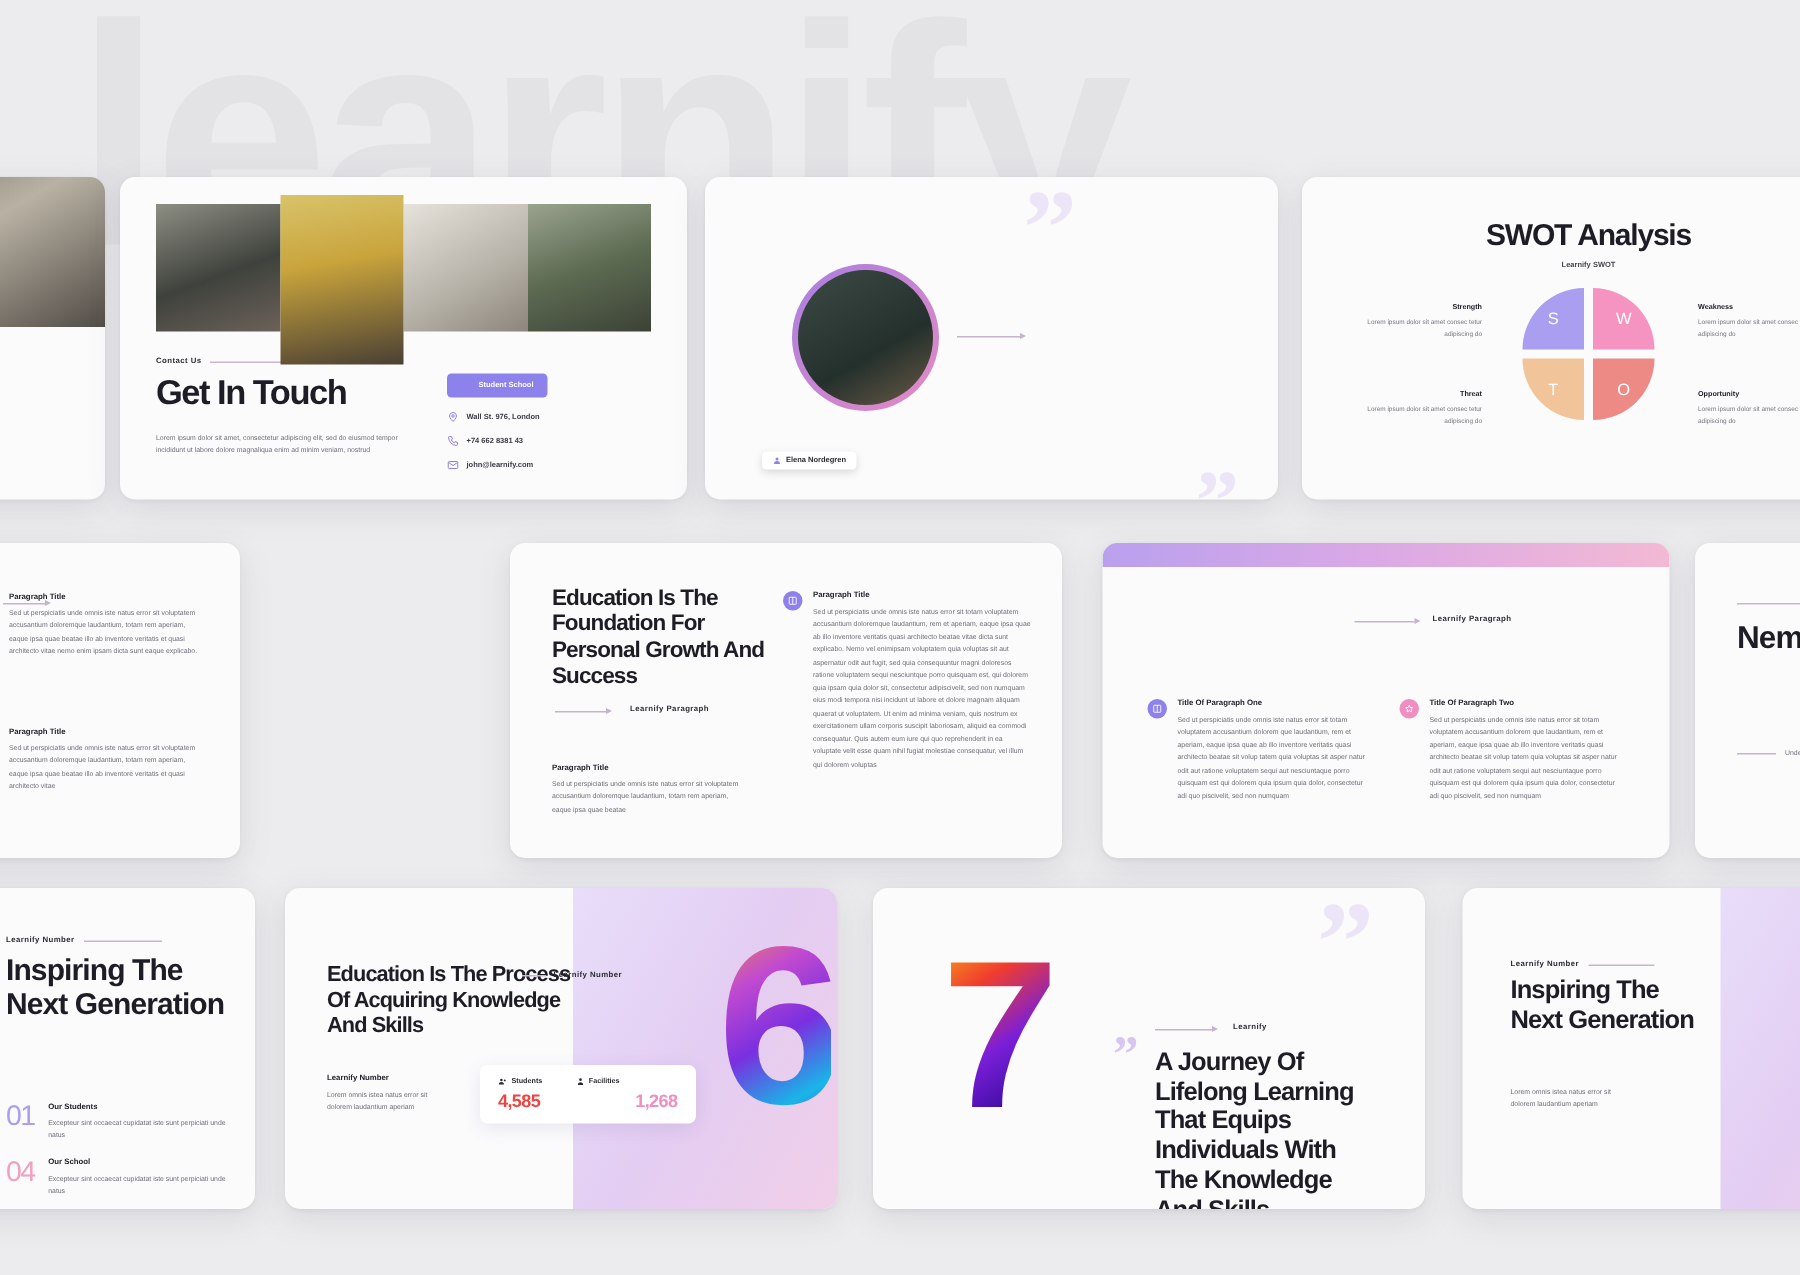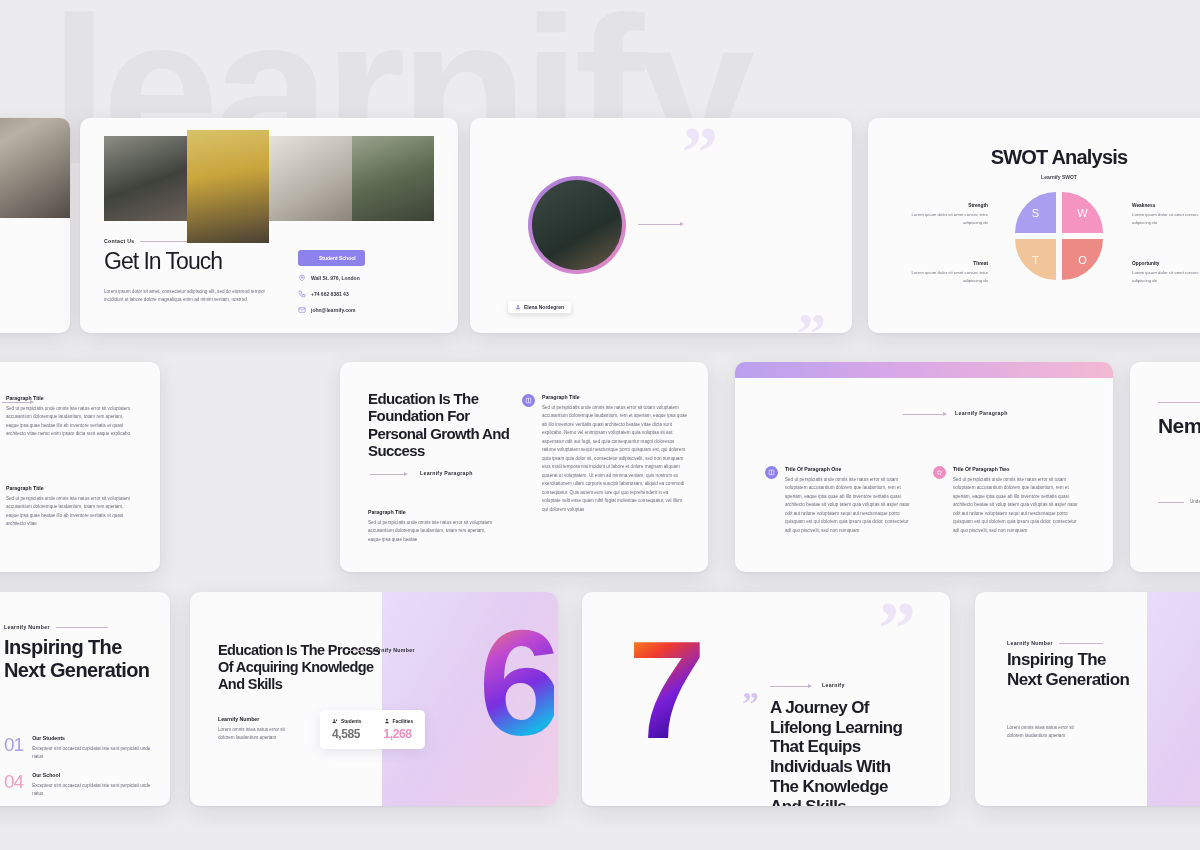--- a/index.html
+++ b/index.html
@@ -41,21 +41,21 @@
   .photostrip { position:absolute; left:24px; top:18px; width:330px; height:85px; display:flex; }
   .photostrip .p { flex:1; }
   .p1 { background:linear-gradient(160deg,#8d8f84,#3f423c 55%,#6b625a); }
   .p2 { background:linear-gradient(170deg,#d9c36a,#c9a43c 40%,#4a4034);
         margin-top:-6px; margin-bottom:-22px; z-index:2; }
   .p3 { background:linear-gradient(150deg,#e6e3dc,#b5b0a6 60%,#8b857b); }
   .p4 { background:linear-gradient(160deg,#9aa38e,#5d6b52 50%,#3c4236); }
   #s-contact .cu { position:absolute; left:24px; top:120px; display:flex; align-items:center; gap:6px; }
   #s-contact .cu .thin-line { width:62px; }
   #s-contact h1 { position:absolute; left:24px; top:130px; font-size:23px;
-    font-weight:400; letter-spacing:-1px; color:#1d1d26; }
+    font-weight:700; letter-spacing:-1px; color:#1d1d26; }
   #s-contact .body { position:absolute; left:24px; top:170px; width:168px; }
   #s-contact .rt { position:absolute; left:218px; top:130px; }
   .badge { display:inline-flex; align-items:center; gap:4px; background:#8d82ec;
     color:#fff; font-size:5px; font-weight:700; padding:4px 9px; border-radius:3px; }
   .cline { display:flex; align-items:center; gap:5px; margin-top:8px;
     font-size:5px; color:#3a3a44; font-weight:600; }
   .cicon { width:8px; height:8px; color:#8d82ec; flex:none; }
 
   
   #s-quote { left:470px; top:118px; width:382px; height:215px; }
@@ -109,22 +109,22 @@
   #s-insp2 { left:975px; top:592px; width:330px; height:214px; }
   .numrow { display:flex; gap:9px; margin-top:10px; }
   .bignum { font-size:19px; font-weight:400; letter-spacing:-1px; line-height:1; }
   .n-purple { color:#a99ef0; }
   .n-pink { color:#f0a0c0; }
   .statcard { position:absolute; background:#fff; border-radius:5px; padding:8px 12px;
     display:flex; gap:22px; box-shadow:0 3px 12px rgba(90,70,130,.12); }
   .stat .lbl { display:flex; align-items:center; gap:3px; font-size:4.8px;
     font-weight:700; color:#2b2b33; }
   .stat .val { font-size:12px; font-weight:700; letter-spacing:-.4px; margin-top:3px; }
-  .v-purple { color:#737373; }
-  .v-pink { color:#f08ec1; }
+  .v-purple { color:#ef4444; }
+  .v-pink { color:#f08ec1;margin-left:40px; }
   .shape6 { position:absolute; right:0; top:0; width:176px; height:100%;
     background:linear-gradient(120deg,#e8ddfa,#e3cdf2 50%,#f0cfe8); }
   .six-glyph { position:absolute; right:4px; top:16px; font-size:150px; font-weight:700;
     line-height:1; letter-spacing:-8px;
     background:linear-gradient(150deg,#f0903c 5%,#c24ad0 30%,#7a2fe0 55%,#18b6e8 80%,#7a2fe0);
     -webkit-background-clip:text; background-clip:text; color:transparent; }
   .seven-glyph { position:absolute; left:46px; top:28px; font-size:140px; font-weight:700;
     line-height:1; letter-spacing:-6px;
     background:linear-gradient(145deg,#f7941d 8%,#f03c2e 28%,#7a1fd8 55%,#3b0ca0 80%,#1a0850);
     -webkit-background-clip:text; background-clip:text; color:transparent; }

